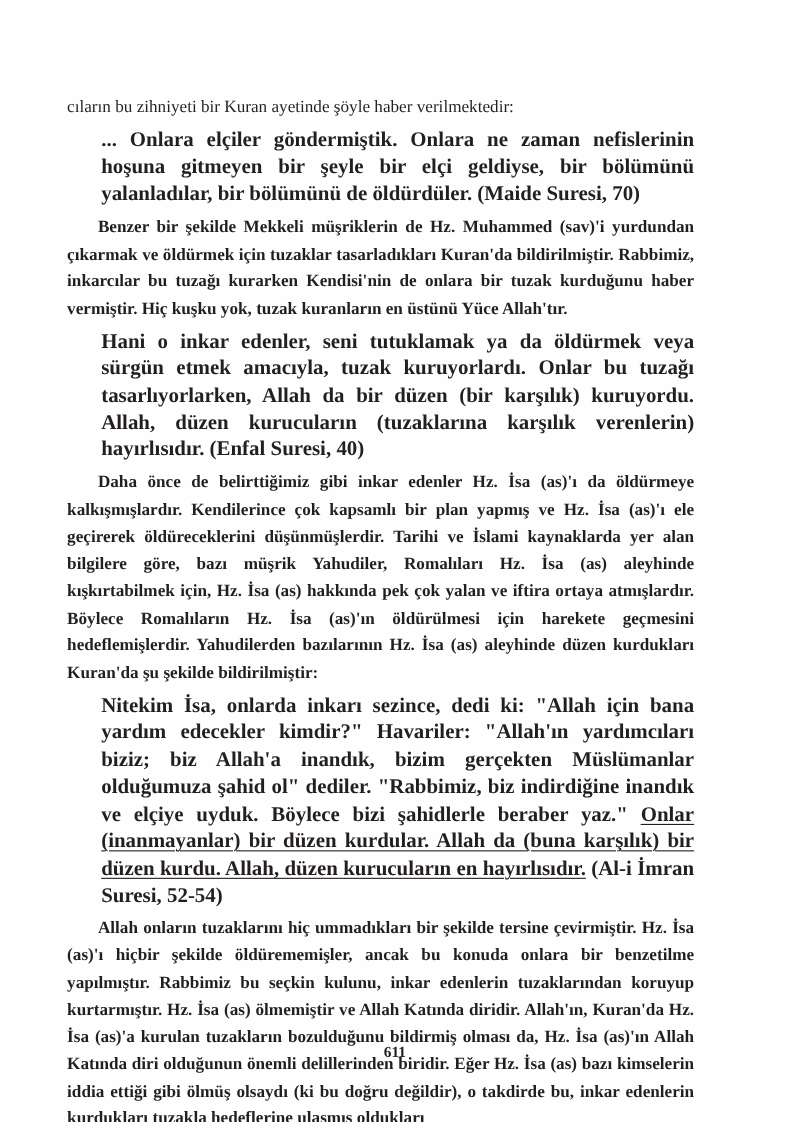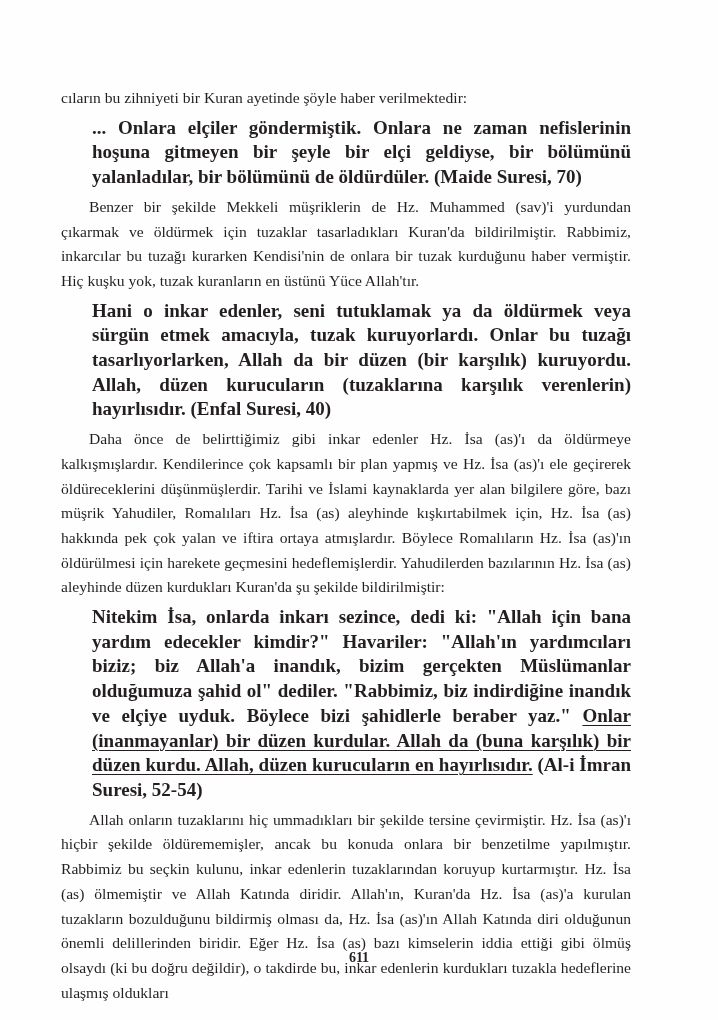--- a/index.html
+++ b/index.html
@@ -11,21 +11,21 @@
     color:#231f20;
   }
   .text-block {
     position:absolute; left:61px; width:570px; top:86px;
   }
   p { margin:0; }
   .body-p {
     font-size:15.6px; line-height:24.7px; text-align:justify;
     text-align-last:auto;
   }
-  .body-p.indent { text-indent:28px; }
+  .body-p.indent { text-indent:28px;font-weight:bold; }
   .body-p.first-cont { text-indent:0; }
   .quote {
     font-family:"Liberation Serif","DejaVu Serif",serif;
     font-weight:bold; font-size:19px; line-height:24.7px;
     text-align:justify; margin-left:31px; margin-top:5px; margin-bottom:5px;
     color:#231f20;
   }
   .quote .u { text-decoration:underline; text-decoration-thickness:1px; text-underline-offset:3px; }
   .page-number {
     position:absolute; left:0; width:718px; top:950px; text-align:center;

